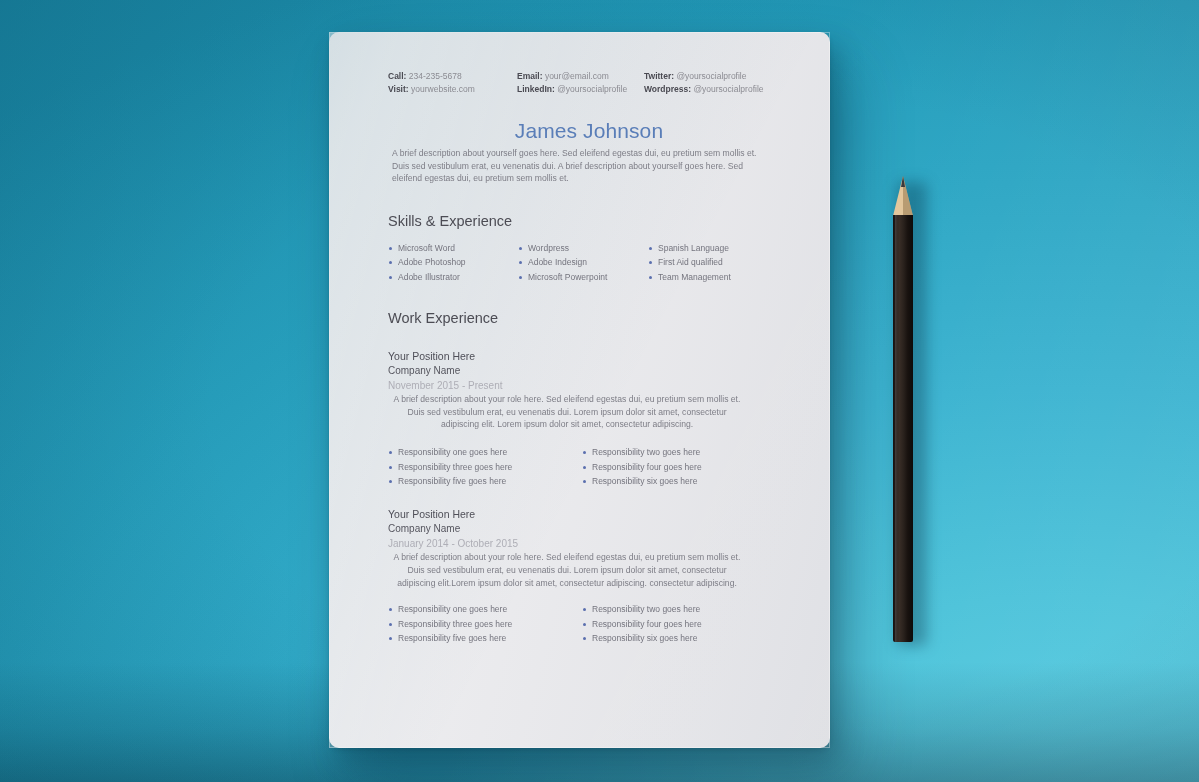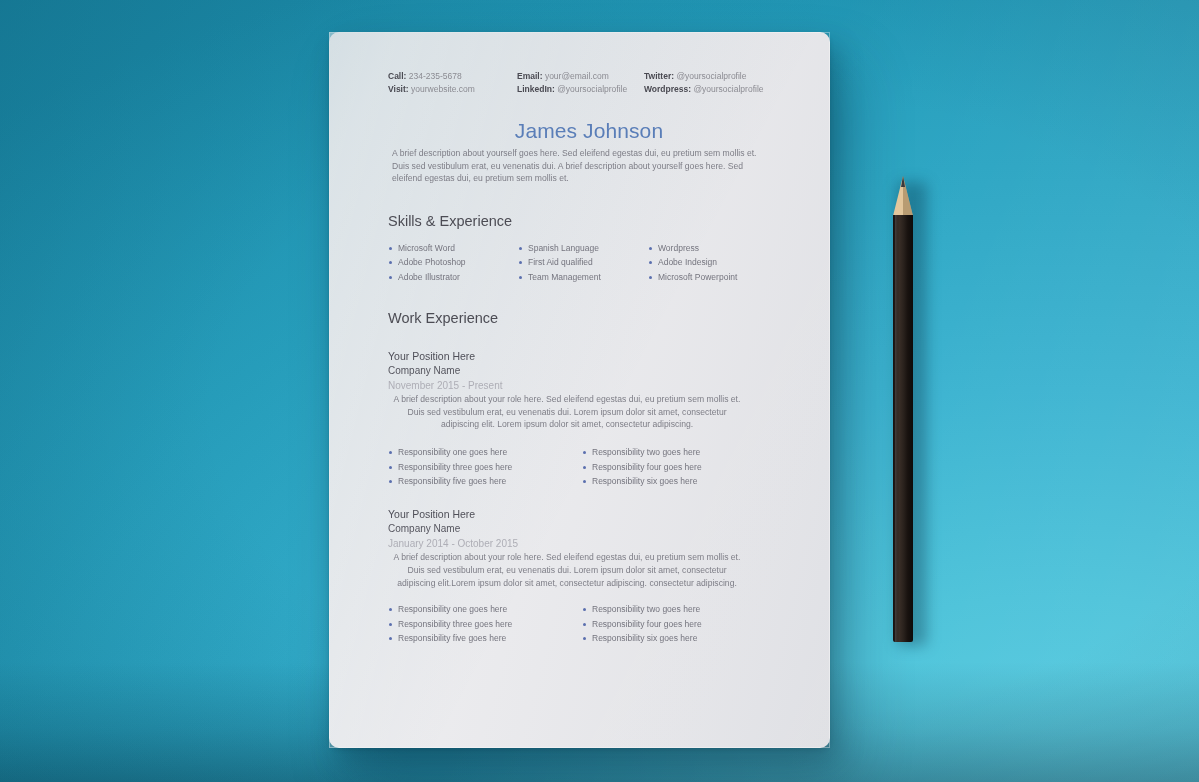--- a/index.html
+++ b/index.html
@@ -330,28 +330,28 @@
       <p class="intro">A brief description about yourself goes here. Sed eleifend egestas dui, eu pretium sem mollis et. Duis sed vestibulum erat, eu venenatis dui. A brief description about yourself goes here. Sed eleifend egestas dui, eu pretium sem mollis et.</p>
 
       <h3 class="section-head sec-skills">Skills &amp; Experience</h3>
       <div class="cols skills">
         <div class="col">
           <div class="bullet">Microsoft Word</div>
           <div class="bullet">Adobe Photoshop</div>
           <div class="bullet">Adobe Illustrator</div>
         </div>
         <div class="col">
+          <div class="bullet">Wordpress</div>
+          <div class="bullet">Adobe Indesign</div>
+          <div class="bullet">Microsoft Powerpoint</div>
+        </div>
+        <div class="col">
           <div class="bullet">Spanish Language</div>
           <div class="bullet">First Aid qualified</div>
           <div class="bullet">Team Management</div>
-        </div>
-        <div class="col">
-          <div class="bullet">Wordpress</div>
-          <div class="bullet">Adobe Indesign</div>
-          <div class="bullet">Microsoft Powerpoint</div>
         </div>
       </div>
 
       <h3 class="section-head sec-work">Work Experience</h3>
 
       <div class="job">
         <p class="job-position">Your Position Here</p>
         <p class="job-company">Company Name</p>
         <p class="job-dates">November 2015 - Present</p>
         <p class="job-desc">A brief description about your role here. Sed eleifend egestas dui, eu pretium sem mollis et. Duis sed vestibulum erat, eu venenatis dui. Lorem ipsum dolor sit amet, consectetur adipiscing elit. Lorem ipsum dolor sit amet, consectetur adipiscing.</p>

